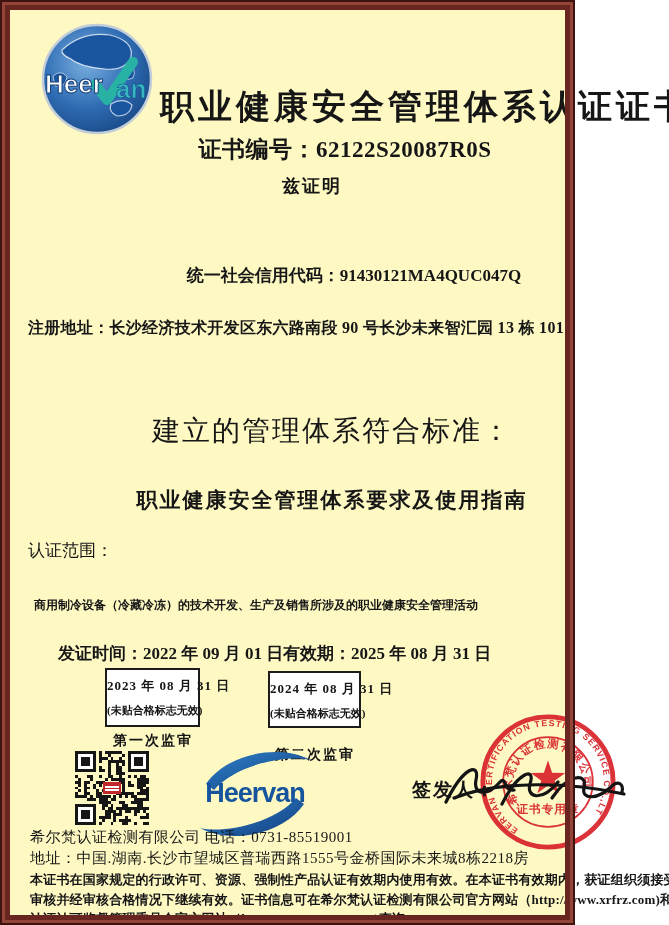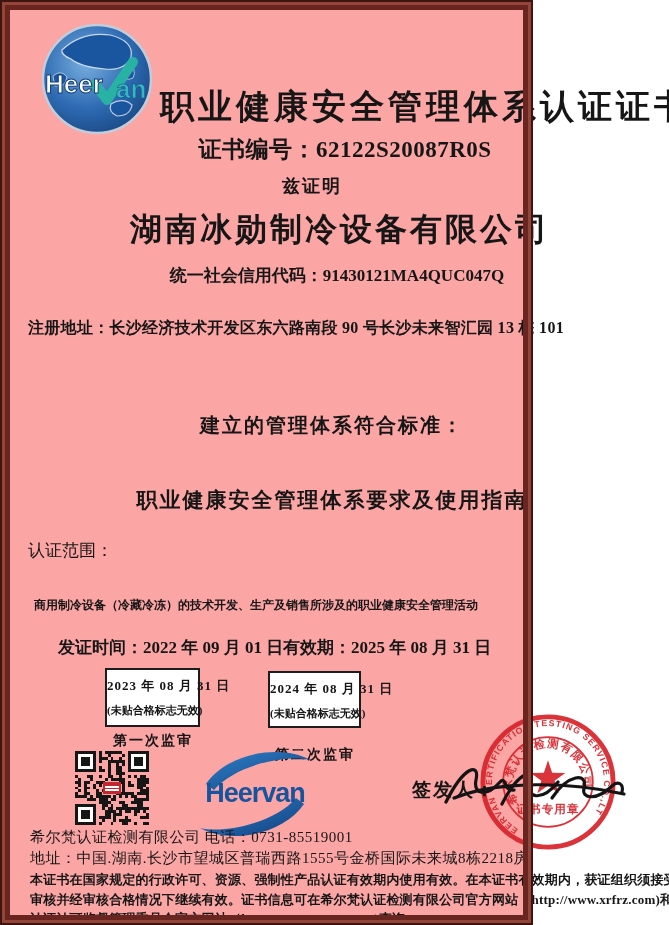--- a/index.html
+++ b/index.html
@@ -1,35 +1,35 @@
 <!DOCTYPE html>
 <html><head>
 <meta charset="utf-8">
 <style>
   html,body{margin:0;padding:0;background:#ffffff;}
   body{width:669px;height:925px;overflow:hidden;font-family:"Liberation Serif",serif;color:#161616;}
-  .certificate{position:relative;width:533px;height:925px;background:#fca5a5;}
+  .certificate{position:relative;width:575px;height:925px;background:#fef9c3;}
   .frame{position:absolute;inset:0;border:10px solid #69251f;pointer-events:none;z-index:10;}
   .frame::before{content:"";position:absolute;inset:-8px;border:3px solid #93453a;}
   .frame::after{content:"";position:absolute;inset:-10px;border:2px solid #3f1410;}
   .abs{position:absolute;}
   .ctr{text-align:center;}
   .nowrap{white-space:nowrap;}
   .title{font-size:34px;font-weight:bold;letter-spacing:4px;}
   .certno{font-size:23px;font-weight:bold;letter-spacing:.5px;}
   .decl{font-size:18px;font-weight:bold;letter-spacing:2px;}
   .company{font-size:32px;font-weight:bold;letter-spacing:3px;}
   .credit{font-size:17px;font-weight:bold;}
   .addr{font-size:16px;font-weight:600;letter-spacing:.3px;}
-  .stdhead{font-size:20px;font-weight:bold;letter-spacing:2px;}
+  .stdhead{font-size:28px;font-weight:normal;letter-spacing:2px;}
   .stdcode{font-size:27px;font-weight:600;letter-spacing:.5px;}
   .stdname{font-size:21px;font-weight:bold;letter-spacing:2px;}
   .scopelabel{font-size:17px;font-weight:normal;}
   .scopetext{font-size:12px;font-weight:700;margin-top:8px;}
-  .dateline{font-size:17px;font-weight:bold;}
+  .dateline{font-size:17px;font-weight:bold;margin-top:6px;}
   .datebox{border:2px solid #1c1c1c;text-align:center;padding-top:7px;box-sizing:border-box;background:#fff;}
   .datebox .d{font-size:13px;font-weight:600;letter-spacing:1px;}
   .datebox .n{font-size:11px;font-weight:bold;margin-top:8px;letter-spacing:0;}
   .boxlabel{font-size:14px;font-weight:bold;text-align:center;letter-spacing:2px;}
   .issuer{font-size:19px;font-weight:bold;letter-spacing:2px;z-index:3;}
   .footco{font-size:15px;font-weight:normal;letter-spacing:.5px;}
   .legal{font-size:13px;font-weight:600;line-height:19.5px;letter-spacing:.2px;}
   .stamp{z-index:1;opacity:.93;}
   .sig{z-index:3;}
 </style>
@@ -57,22 +57,21 @@
       <text x="76" y="76" font-size="26" font-weight="bold" fill="#35b6c0" stroke="#145084" stroke-width=".6" font-family="Liberation Sans, sans-serif">an</text>
     </svg>
   </div>
 
   <div class="abs ctr title nowrap" style="left:160px;top:84px;width:480px;">职业健康安全管理体系认证证书</div>
   <div class="abs ctr nowrap" style="left:105px;top:134px;width:480px;">
     <span class="certno">证书编号：</span><span class="certno">62122S20087R0S</span>
   </div>
   <div class="abs ctr decl nowrap" style="left:72px;top:174px;width:480px;">兹证明</div>
 
-  <div class="abs ctr company nowrap" style="left:100px;top:208px;width:480px;">湖南冰勋制冷设备有限公司</div>
-  <div class="abs ctr nowrap" style="left:97px;top:264px;width:480px;">
+  <div class="abs ctr nowrap" style="left:114px;top:264px;width:480px;">
     <span class="credit">统一社会信用代码：</span><span class="credit">91430121MA4QUC047Q</span>
   </div>
 
   <div class="abs addr nowrap" style="left:28px;top:318px;">
     <span>注册地址：</span><span>长沙经济技术开发区东六路南段 90 号长沙未来智汇园 13 栋 101</span>
   </div>
 
   <div class="abs ctr stdhead nowrap" style="left:92px;top:412px;width:480px;">建立的管理体系符合标准：</div>
   <div class="abs ctr stdname nowrap" style="left:92px;top:486px;width:480px;">职业健康安全管理体系要求及使用指南</div>
 

